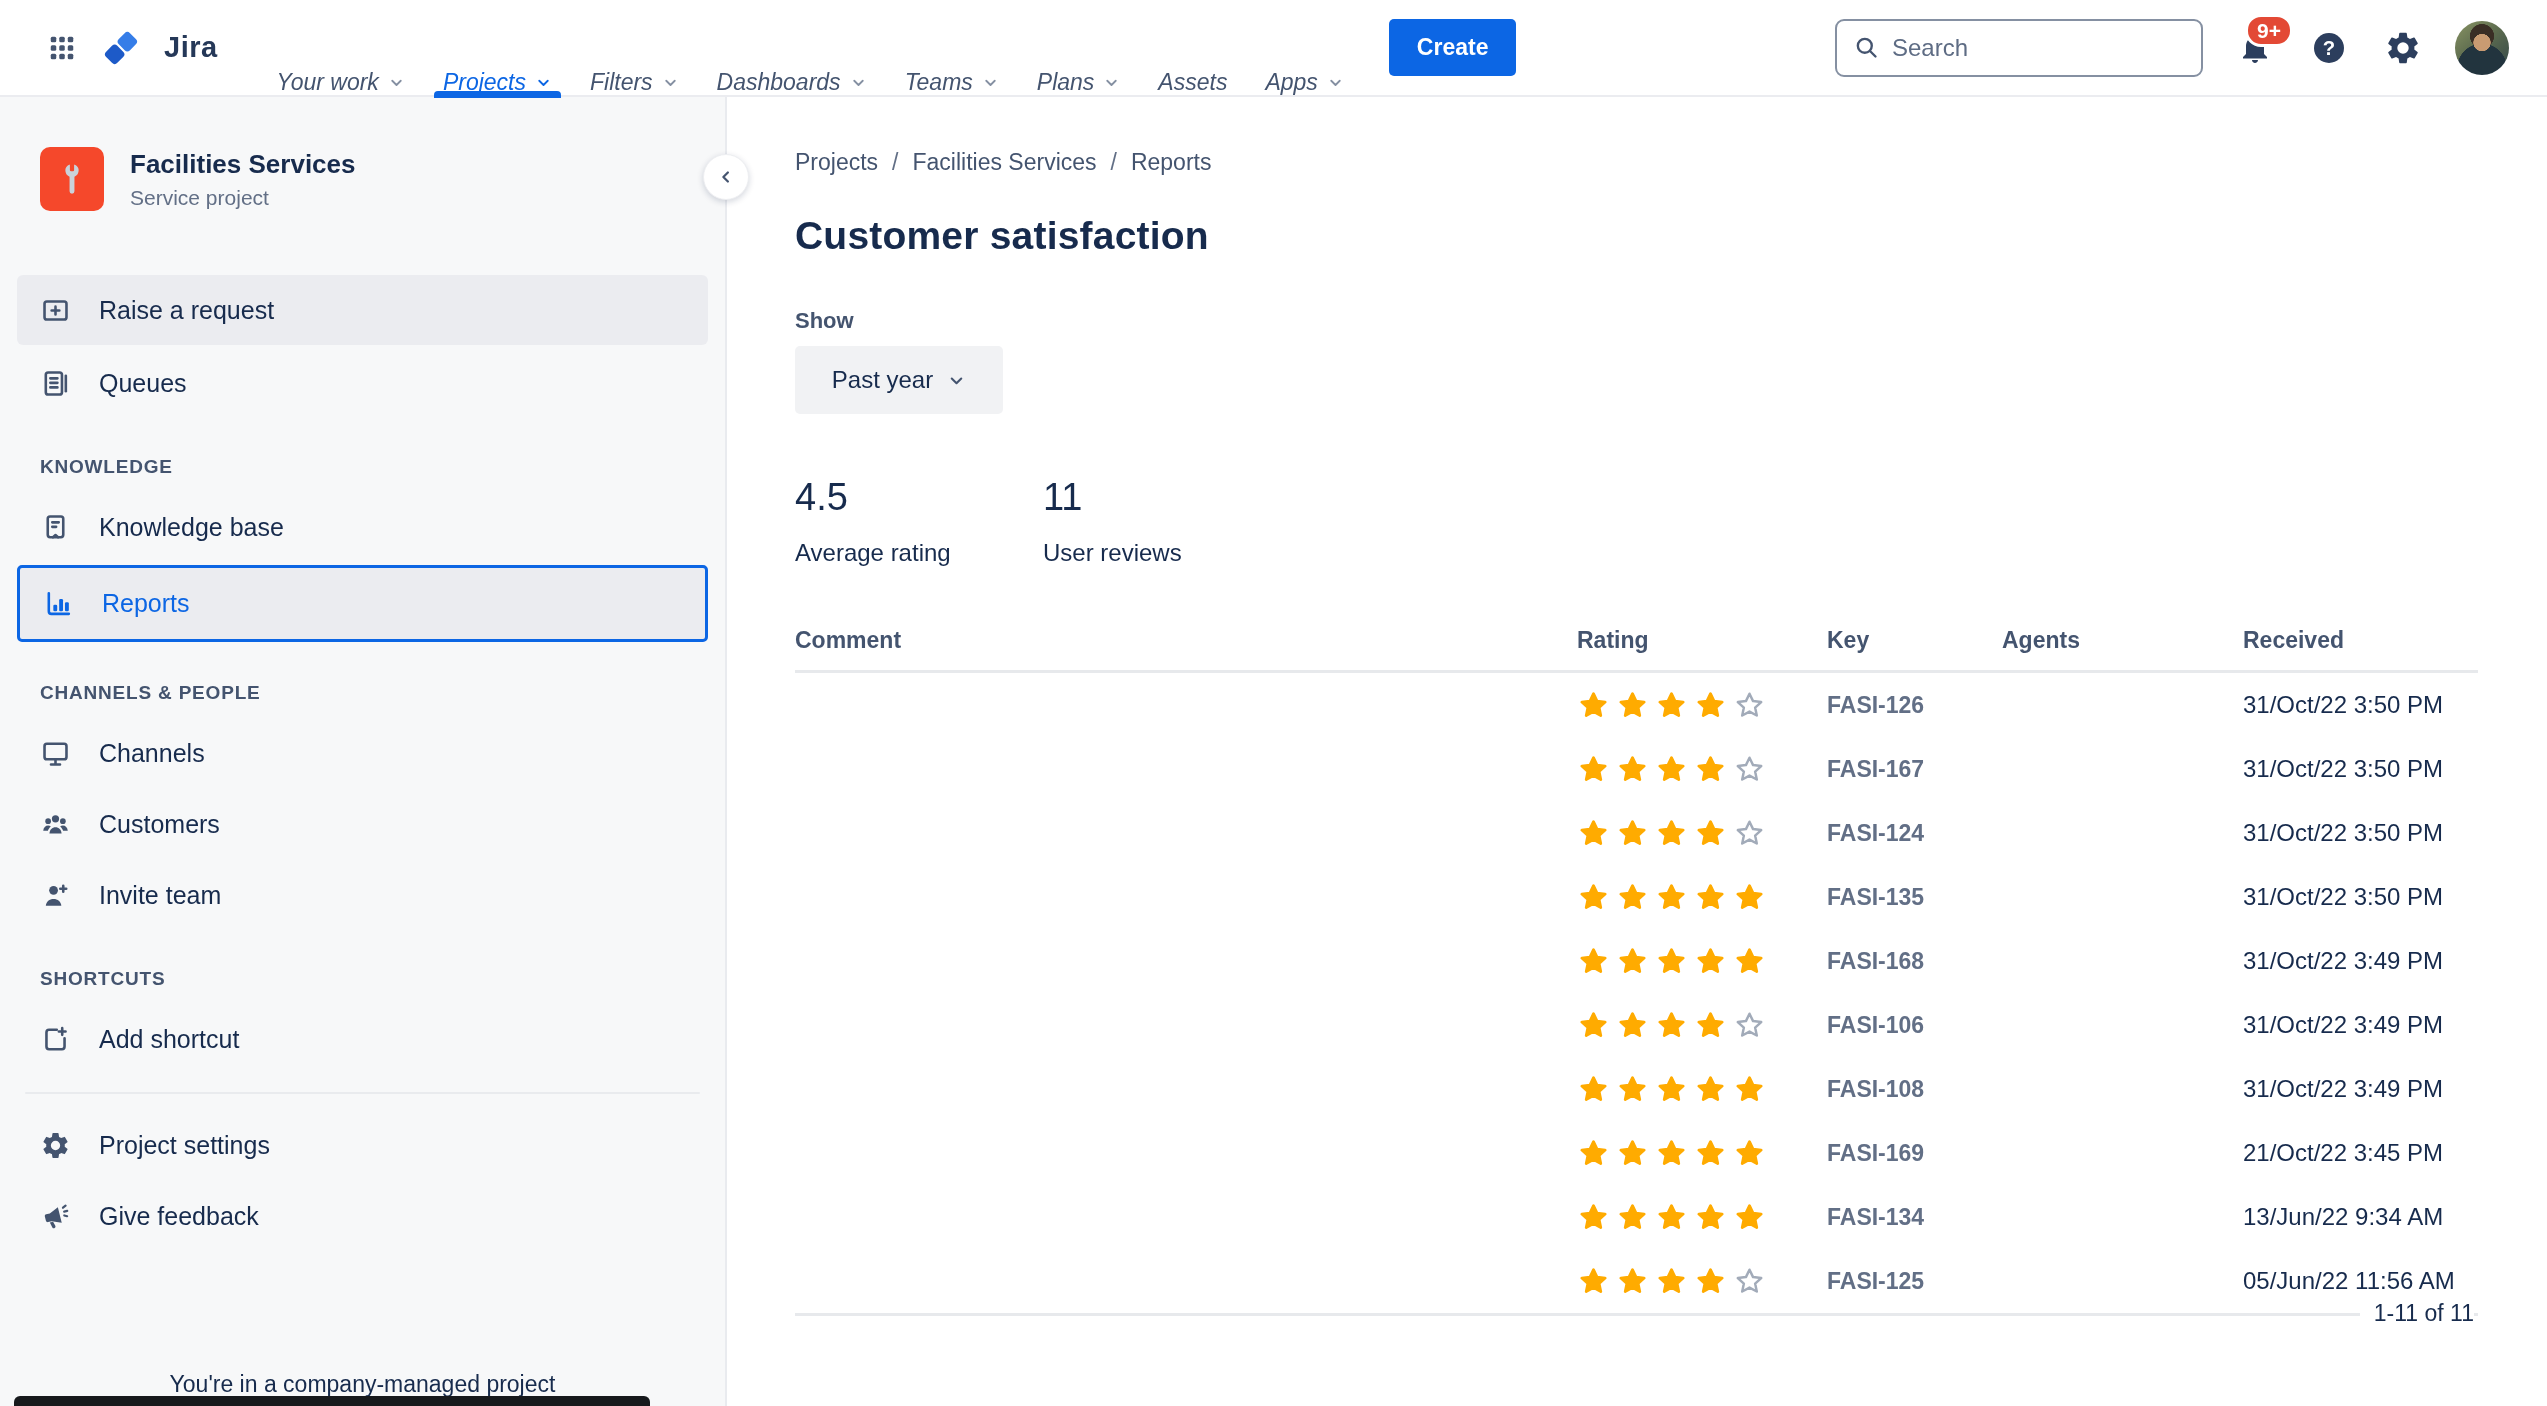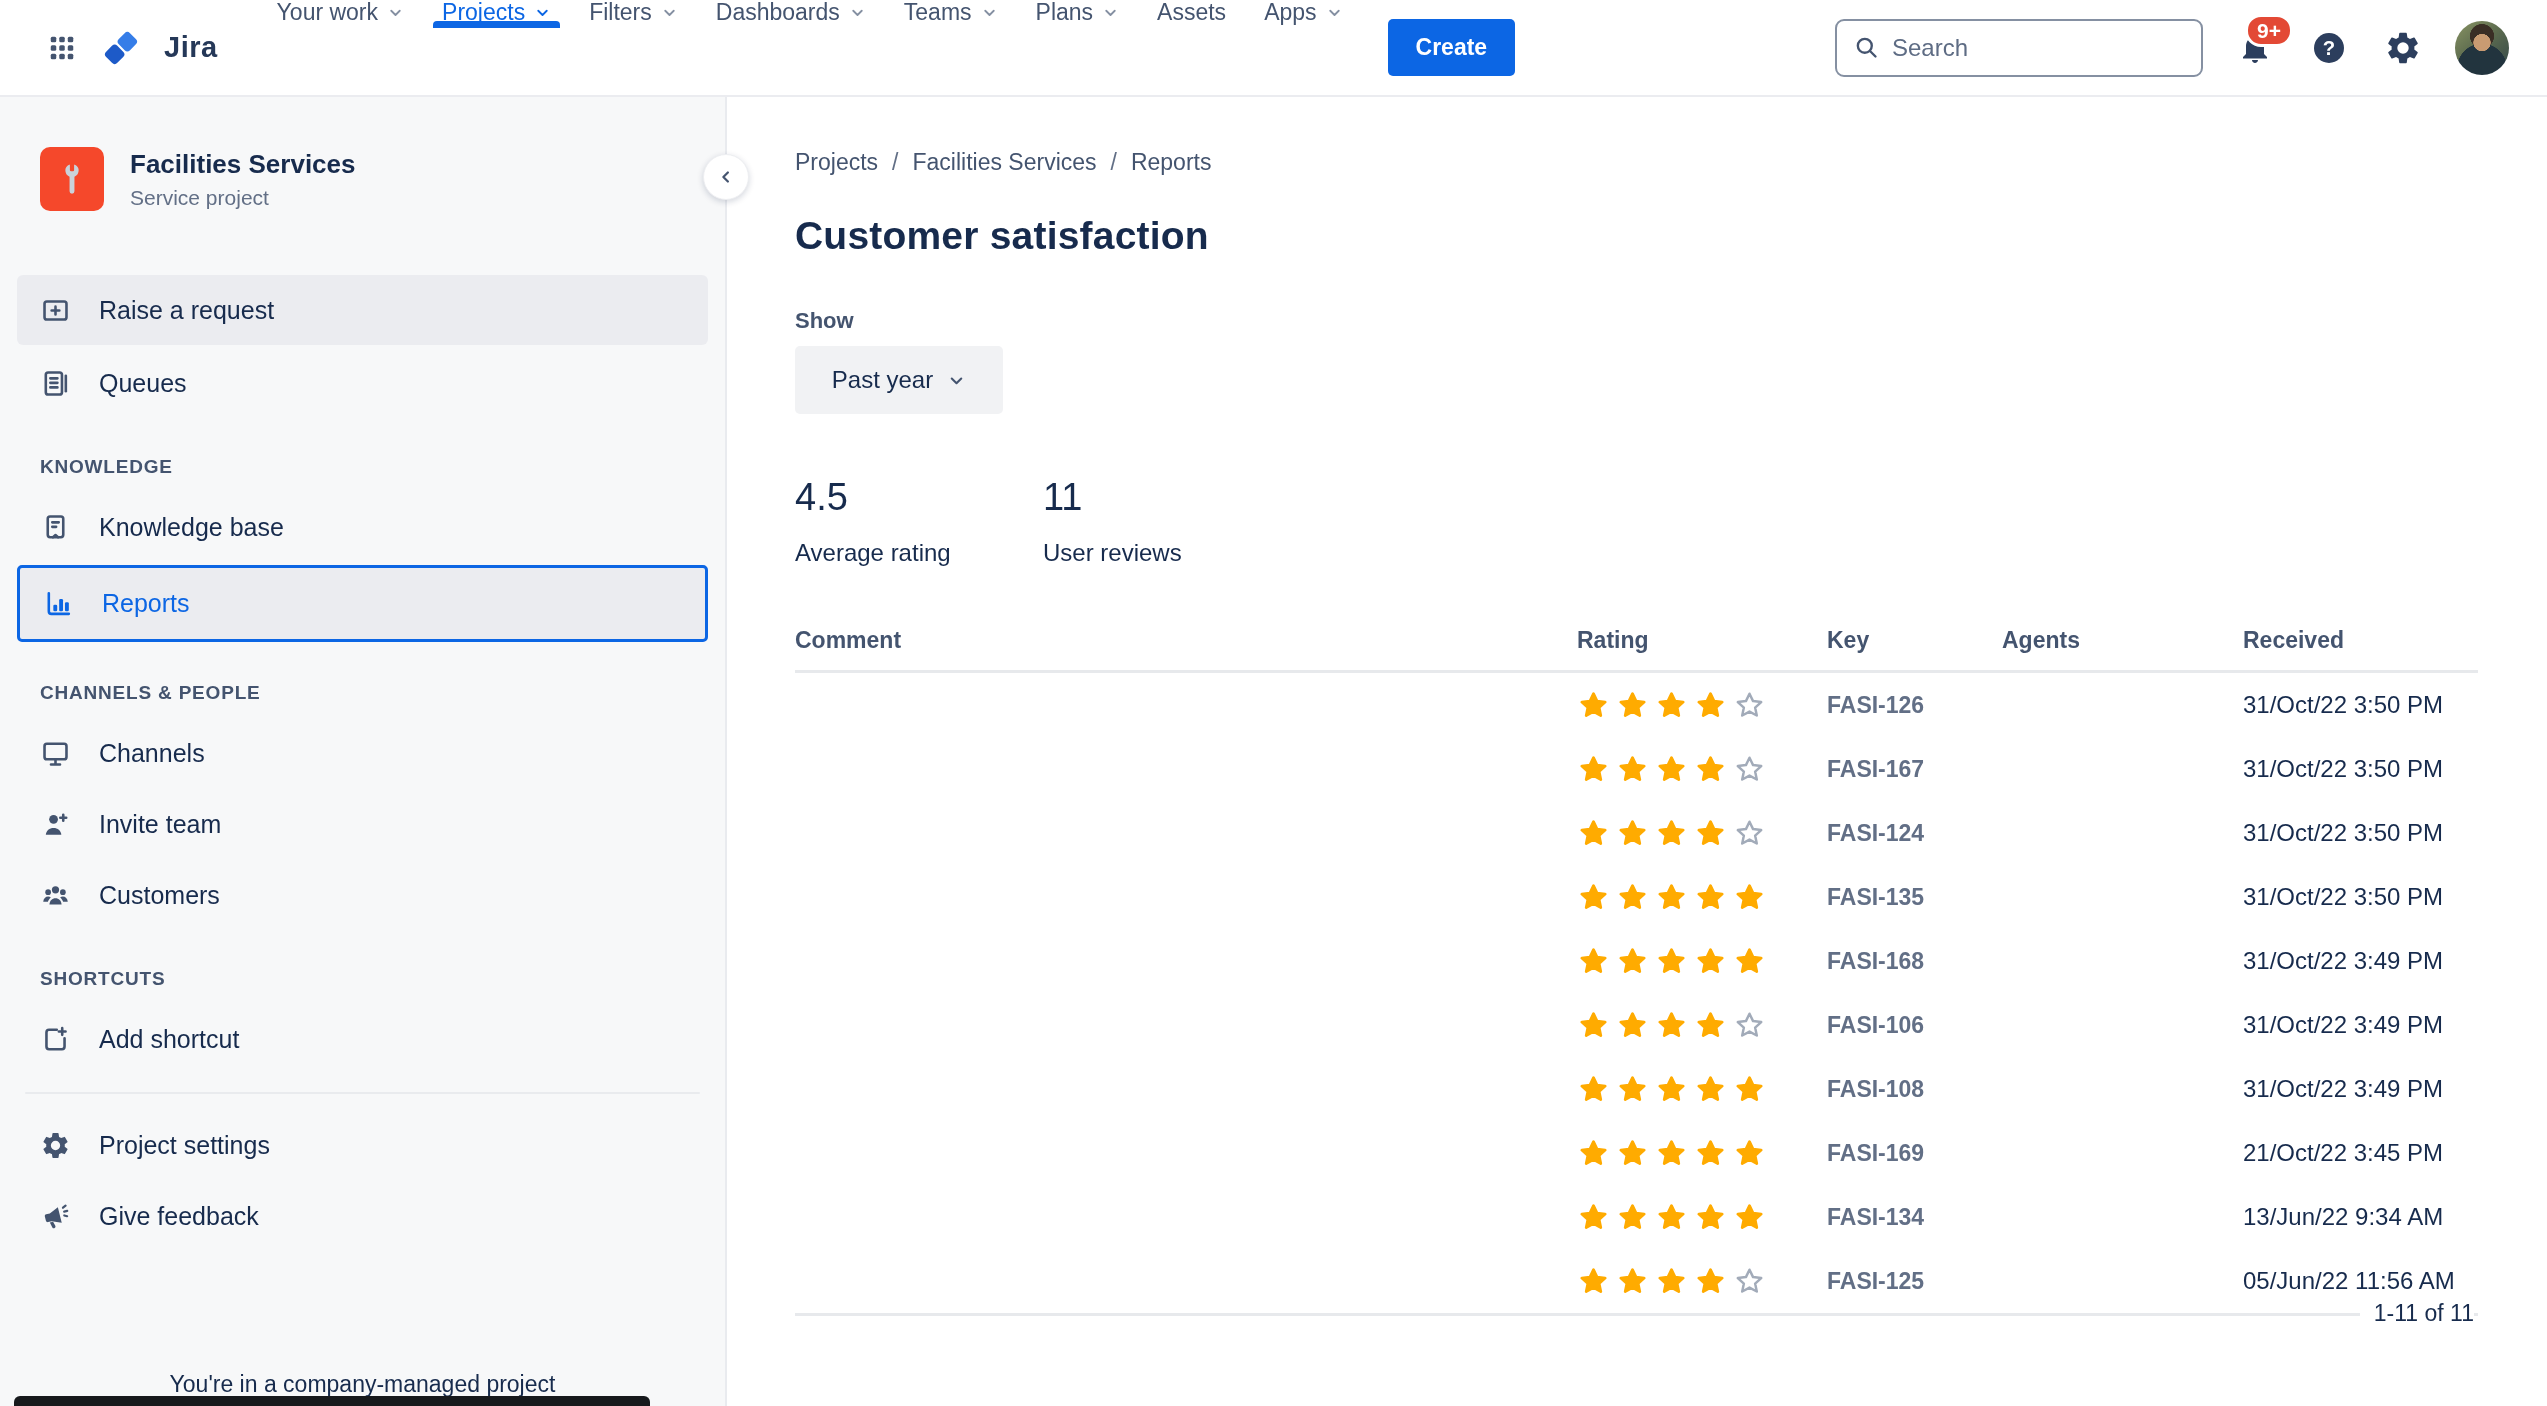--- a/index.html
+++ b/index.html
@@ -6,21 +6,21 @@
   html,body { width:2547px; height:1406px; overflow:hidden; background:#fff;
     font-family:"Liberation Sans", sans-serif; color:#172B4D; }
 
   
   .topbar { height:97px; display:flex; align-items:center; padding:0 38px 0 40px;
     border-bottom:2px solid #EBECF0; background:#fff; position:relative; z-index:5; }
   .appswitcher { width:44px; height:44px; border:none; background:transparent; display:flex;
     align-items:center; justify-content:center; cursor:pointer; color:#44546F; }
   .logo { display:flex; align-items:center; gap:24px; margin-left:18px; }
   .logo-text { font-size:29px; font-weight:700; color:#253858; letter-spacing:.5px; }
-  .mainnav { display:flex; align-items:flex-start; height:97px; margin-left:40px; }
+  .mainnav { display:flex; align-items:flex-end; height:97px; margin-left:40px;font-style:italic; }
   .nav-item { position:relative; display:flex; align-items:center; gap:9px; padding:0 19px;
     font-size:23px; font-weight:500; color:#44546F; cursor:pointer; }
   .nav-item .nav-chevron { color:#8590A2; display:flex; }
   .nav-item.active { color:#0C66E4; }
   .nav-item.active .nav-chevron { color:#0C66E4; }
   .nav-item.active::after { content:""; position:absolute; left:10px; right:10px; bottom:-2px;
     height:7px; background:#0C66E4; border-radius:4px 4px 0 0; }
   .create-btn { margin-left:26px; height:57px; padding:0 28px; background:#0C66E4; color:#fff;
     font-size:23px; font-weight:600; border:none; border-radius:5px; cursor:pointer;
     font-family:"Liberation Sans", sans-serif; }
@@ -290,40 +290,40 @@
     <span class="side-icon">
             <svg width="31" height="31" viewBox="0 0 24 24">
               <rect x="3.5" y="4.5" width="17" height="12" rx="1.8" fill="none" stroke="currentColor" stroke-width="2" stroke-linecap="round" stroke-linejoin="round"></rect>
               <path d="M12 16.5v3M8.5 20.5h7" fill="none" stroke="currentColor" stroke-width="2" stroke-linecap="round" stroke-linejoin="round"></path>
             </svg>
           </span>
     <span class="side-label">Channels</span>
   </div>
         <div class="side-item">
     <span class="side-icon">
-            <svg width="31" height="31" viewBox="0 0 24 24">
-              <circle cx="10.5" cy="8" r="3.4" fill="currentColor"></circle>
-              <path d="M4.5 20c.3-3.3 2.8-5.3 6-5.3s5.7 2 6 5.3z" fill="currentColor"></path>
-              <path d="M18 4.5v4.6M15.7 6.8h4.6" fill="none" stroke="currentColor" stroke-width="2" stroke-linecap="round" stroke-linejoin="round"></path>
-            </svg>
-          </span>
-    <span class="side-label">Invite team</span>
-  </div>
-        <div class="side-item">
-    <span class="side-icon">
             <svg width="31" height="31" viewBox="0 0 24 24" fill="currentColor">
               <circle cx="12" cy="7.6" r="2.8"></circle>
               <circle cx="6.3" cy="9.4" r="2.2"></circle>
               <circle cx="17.7" cy="9.4" r="2.2"></circle>
               <path d="M7.3 19c.2-3 2.1-4.9 4.7-4.9s4.5 1.9 4.7 4.9z"></path>
               <path d="M2.5 16.8c.2-2.4 1.8-4 3.8-4 .8 0 1.5.2 2.1.7-1.2 1-2 2.3-2.3 3.3z"></path>
               <path d="M21.5 16.8c-.2-2.4-1.8-4-3.8-4-.8 0-1.5.2-2.1.7 1.2 1 2 2.3 2.3 3.3z"></path>
             </svg>
           </span>
     <span class="side-label">Customers</span>
+  </div>
+        <div class="side-item">
+    <span class="side-icon">
+            <svg width="31" height="31" viewBox="0 0 24 24">
+              <circle cx="10.5" cy="8" r="3.4" fill="currentColor"></circle>
+              <path d="M4.5 20c.3-3.3 2.8-5.3 6-5.3s5.7 2 6 5.3z" fill="currentColor"></path>
+              <path d="M18 4.5v4.6M15.7 6.8h4.6" fill="none" stroke="currentColor" stroke-width="2" stroke-linecap="round" stroke-linejoin="round"></path>
+            </svg>
+          </span>
+    <span class="side-label">Invite team</span>
   </div>
         <div class="side-heading">SHORTCUTS</div>
         <div class="side-item">
     <span class="side-icon">
             <svg width="31" height="31" viewBox="0 0 24 24">
               <path d="M13 4.5H7a2 2 0 0 0-2 2v11a2 2 0 0 0 2 2h10a2 2 0 0 0 2-2V11" fill="none" stroke="currentColor" stroke-width="2" stroke-linecap="round" stroke-linejoin="round"></path>
               <path d="M17.2 3.2v5.2M14.6 5.8h5.2" fill="none" stroke="currentColor" stroke-width="2" stroke-linecap="round" stroke-linejoin="round"></path>
             </svg>
           </span>
     <span class="side-label">Add shortcut</span>

